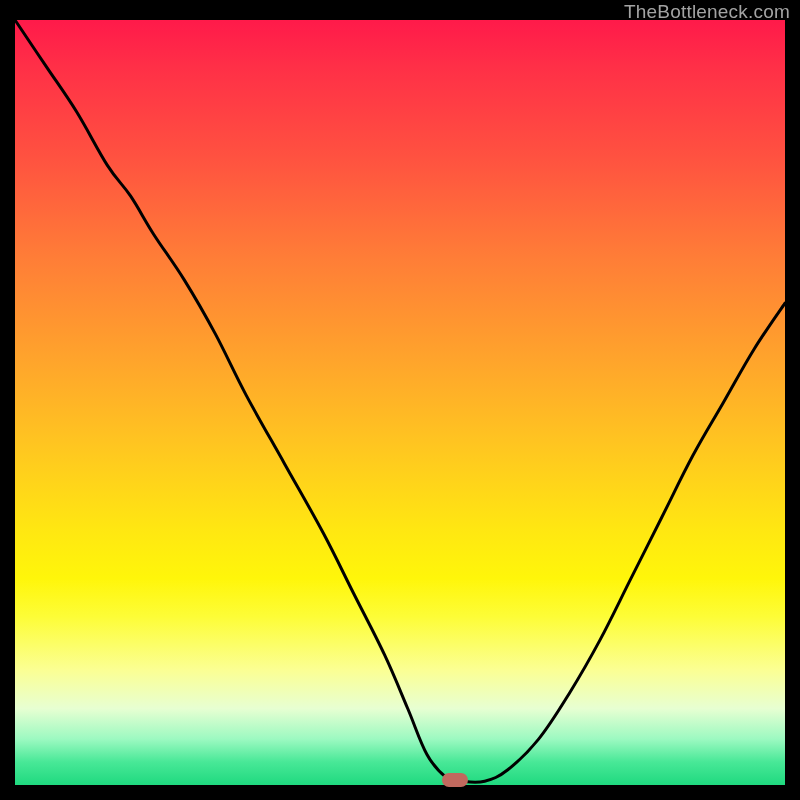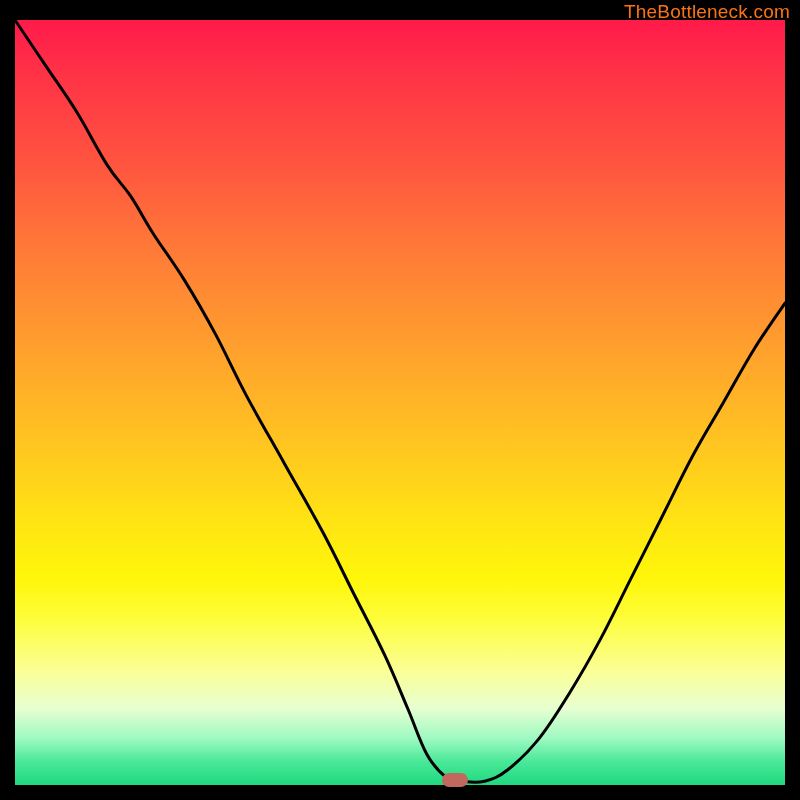--- a/index.html
+++ b/index.html
@@ -40,21 +40,21 @@
       #e7ffd2 90%,
       #9cf9c1 94%,
       #48e897 97%,
       #1fd97f 100%
     );
   }
   .watermark {
     position: absolute;
     top: 1px;
     right: 10px;
-    color: #f97316;
+    color: #a3a3a3;
     font-size: 19px;
     font-weight: 400;
     letter-spacing: 0.2px;
   }
   svg.curve {
     position: absolute;
     left: 0;
     top: 0;
     width: 770px;
     height: 765px;

